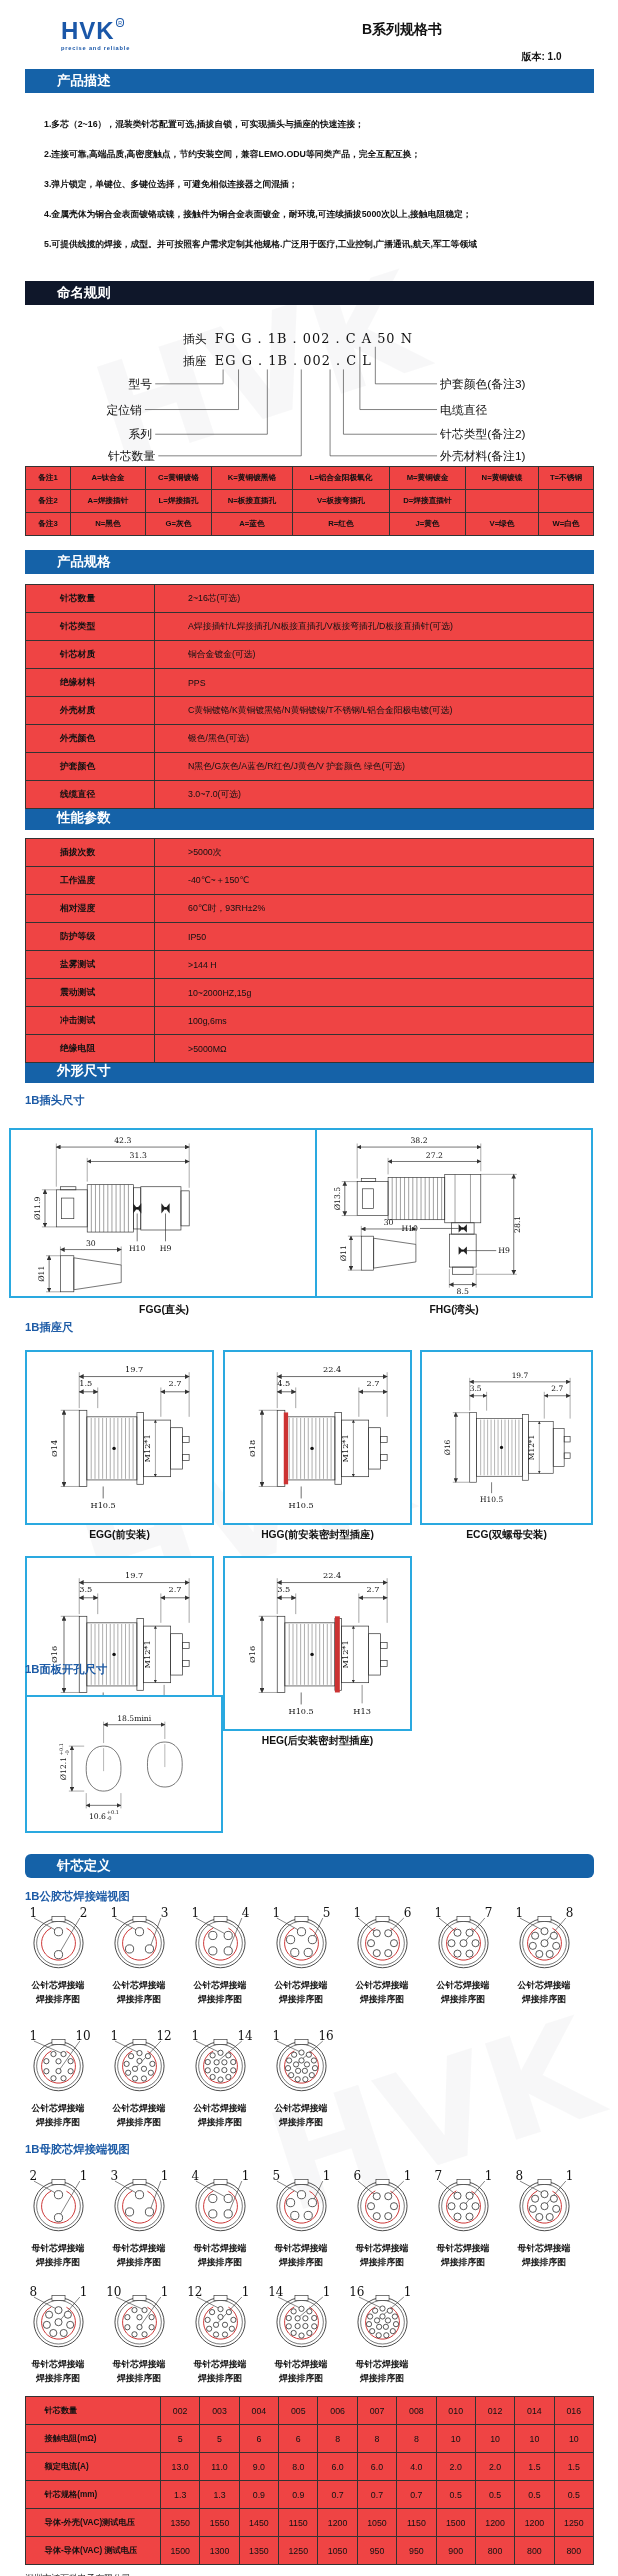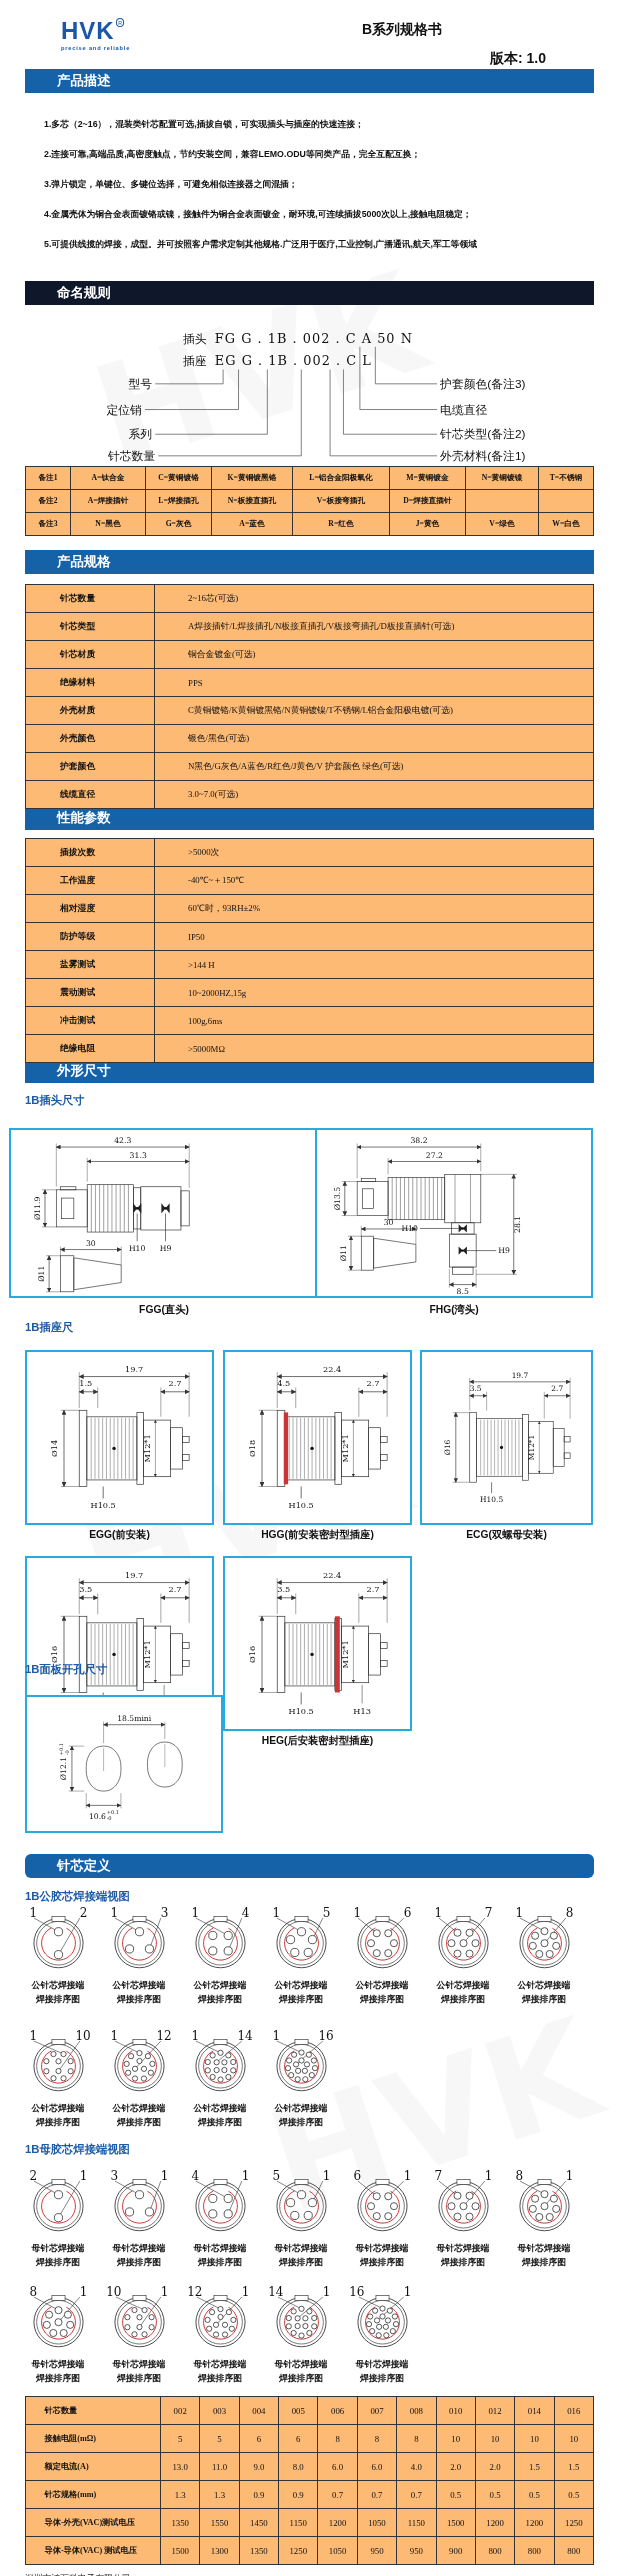--- a/index.html
+++ b/index.html
@@ -6,31 +6,31 @@
   .page{position:relative;width:618px;height:2658px;background:#ffffff;margin:0 auto;
         font-family:"Liberation Sans","DejaVu Sans",sans-serif;color:#111;overflow:hidden;}
   .wm{position:absolute;font-family:"DejaVu Sans",sans-serif;font-weight:bold;font-size:139px;
       color:#445;opacity:0.035;transform:rotate(-18deg);pointer-events:none;white-space:nowrap;}
   
   .logo{position:absolute;left:61px;top:18.5px;color:#1a57a8;}
   .logo .big{font-size:24px;font-weight:bold;letter-spacing:1px;line-height:24px;}
   .logo .reg{font-size:5.2px;border:0.8px solid #1a57a8;border-radius:50%;padding:0.5px 1.5px;vertical-align:14.4px;margin-left:1px;}
   .logo .tag{font-size:5.7px;font-weight:bold;letter-spacing:0.8px;margin-top:2.1px;}
   .doc-title{position:absolute;left:322px;top:20.6px;width:160px;text-align:center;font-size:14px;font-weight:bold;}
-  .version{position:absolute;left:490px;top:50px;width:103px;text-align:left;font-size:14px;font-weight:600;}
+  .version{position:absolute;left:490px;top:50px;width:103px;text-align:center;font-size:10px;font-weight:600;}
   
   .banner{position:absolute;left:25px;width:569px;height:24px;line-height:24px;
           color:#fff;font-size:13.4px;font-weight:bold;padding-left:32px;box-sizing:border-box;}
   
   .desc{position:absolute;left:44px;top:109px;width:551px;}
   .desc div{height:30px;line-height:30px;font-size:8.8px;font-weight:600;white-space:nowrap;}
   
   .sub{position:absolute;left:25px;font-size:11.3px;font-weight:bold;color:#1d5ba6;}
   
-  table{border-collapse:collapse;table-layout:fixed;background:#fdba74;font-family:Liberation Serif, serif;}
+  table{border-collapse:collapse;table-layout:fixed;background:#ef4444;}
   #notes-table{position:absolute;left:25px;top:466px;width:569px;border:1px solid #222;}
   #notes-table td{border:0.5px solid #333;height:20px;text-align:center;font-size:7.7px;font-weight:600;overflow:hidden;}
   #spec-table{position:absolute;left:25px;top:584px;width:569px;border:1px solid #222;}
   #perf-table{position:absolute;left:25px;top:838px;width:569px;border:1px solid #222;}
   #spec-table td,#perf-table td{border:0.5px solid #333;height:25px;font-size:8.8px;overflow:hidden;}
   #spec-table td.lbl,#perf-table td.lbl{width:129px;padding-left:34px;font-weight:600;box-sizing:border-box;}
   #spec-table td.val,#perf-table td.val{padding-left:33px;font-weight:500;}
   #bottom-table{position:absolute;left:25px;top:2396px;width:569px;border:1px solid #222;}
   #bottom-table td{border:0.5px solid #333;height:25px;text-align:center;font-size:8.8px;overflow:hidden;}
   #bottom-table td.lbl{width:135px;text-align:left;padding-left:18.5px;font-weight:600;box-sizing:border-box;font-size:8.2px;}

